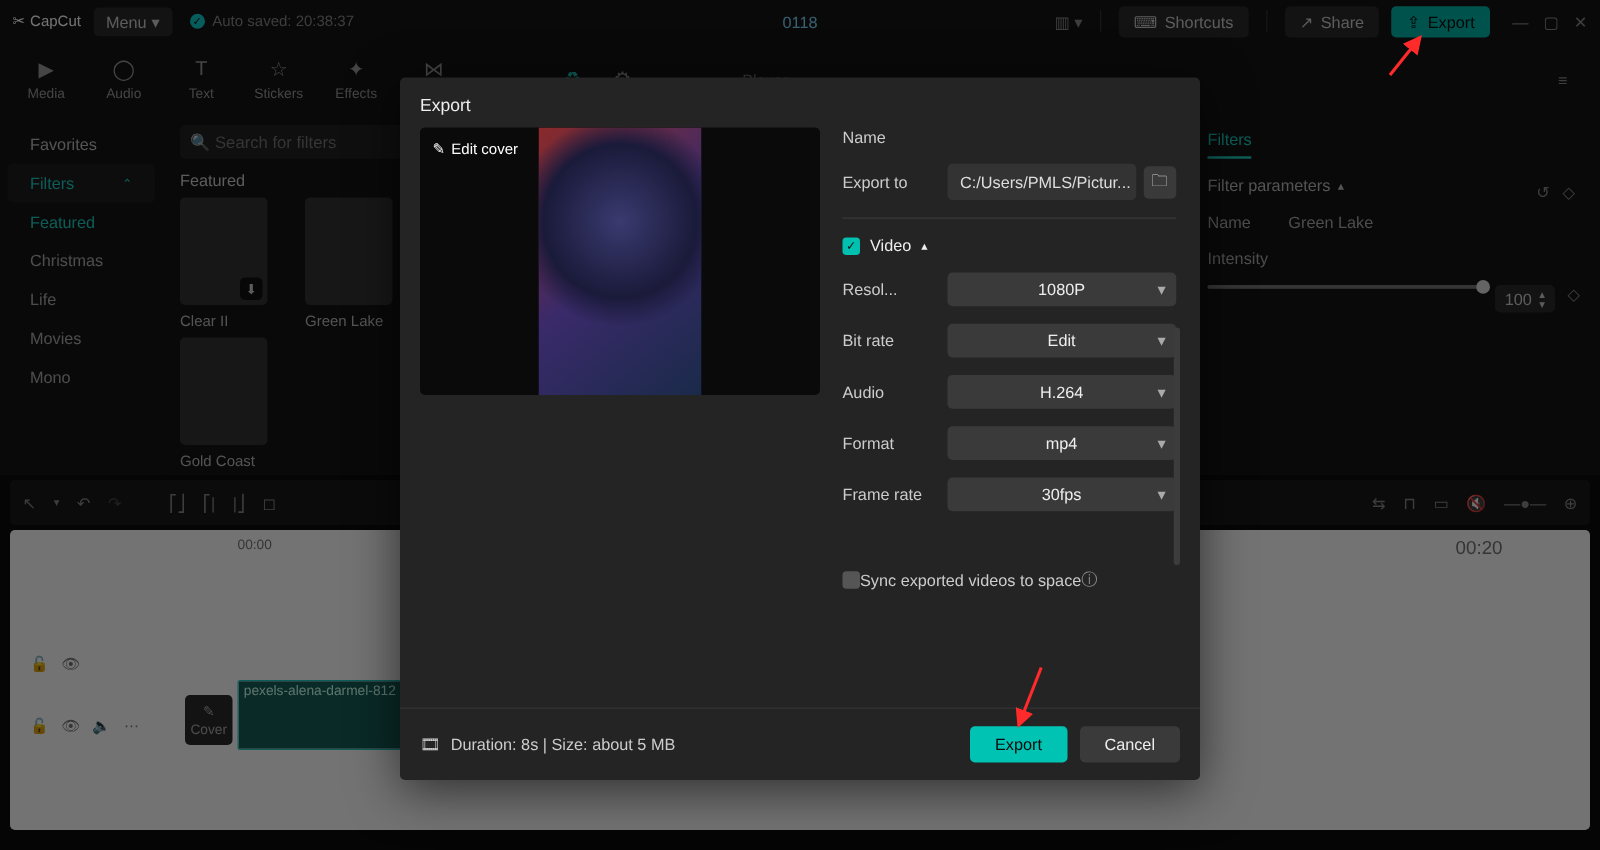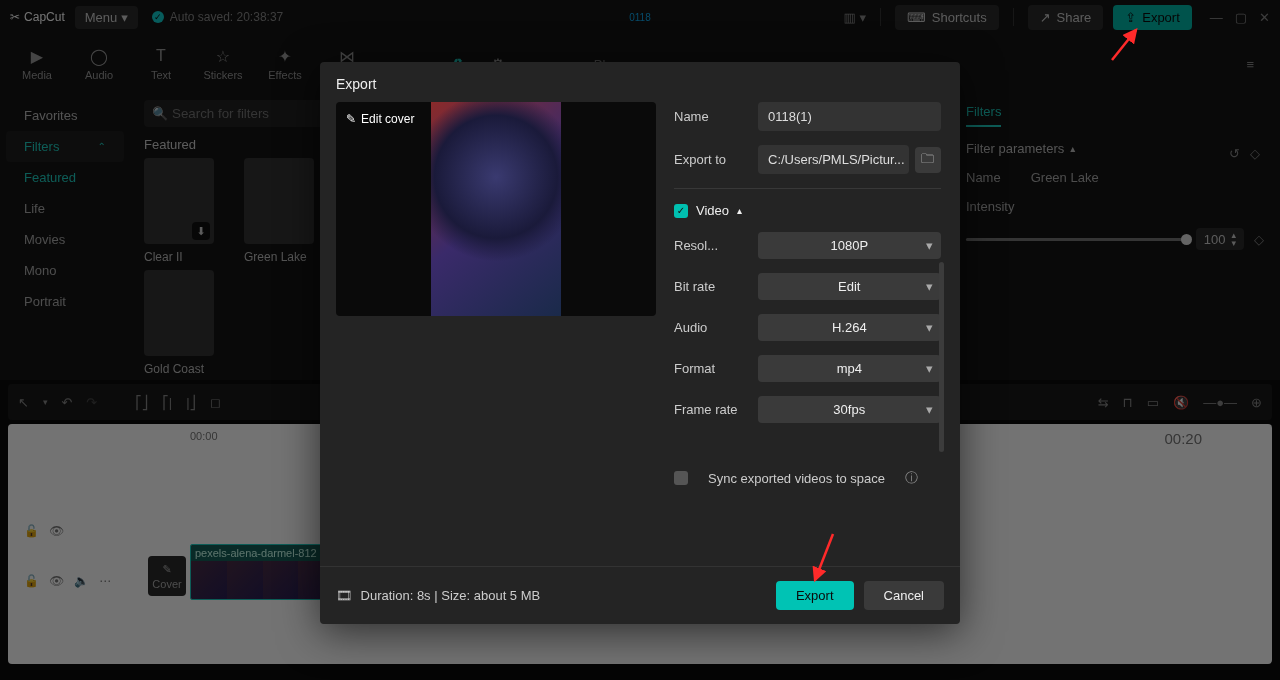--- a/index.html
+++ b/index.html
@@ -20,21 +20,21 @@
     padding: 0 10px;
     background: #141414;
   }
   .logo { display: flex; align-items: center; gap: 4px; color: #fff; font-size: 12px; font-weight: 500;}
   .menu-btn {
     background: #2a2a2a; border-radius: 4px; padding: 4px 10px;
     margin-left: 10px; color: #ccc; display: flex; gap: 4px;
   }
   .autosave { display: flex; align-items: center; gap: 6px; margin-left: 14px; color: #888; font-size: 12px;}
   .check { width: 12px; height: 12px; border-radius: 50%; background: #1cc; display: inline-flex; align-items: center; justify-content: center; color:#0d0d0d; font-size:9px;}
-  .title-center { position:absolute; left:50%; transform:translateX(-50%); color:#0ea5e9; font-size:10px;}
+  .title-center { position:absolute; left:50%; transform:translateX(-50%); color:#7dd3fc; font-size:13px;}
   .topbar-right { margin-left:auto; display:flex; align-items:center; gap:10px; }
   .divider-v { width:1px; height:18px; background:#333; margin:0 4px;}
   .pill {
     background:#2a2a2a; border-radius:4px; padding:5px 12px; color:#ccc;
     display:flex; align-items:center; gap:6px;
   }
   .pill.accent { background:#00b8a9; color:#0d0d0d; font-weight:500;}
   .winctrl { display:flex; gap:12px; margin-left:8px; color:#888;}
   .winctrl span { cursor:pointer; }
 
@@ -88,21 +88,21 @@
   .bg4{ background: linear-gradient(#4762c9, #ff8b3d);}
 
   .rightpanel {
     flex:1; background:#141414; padding:10px 16px;
     position:relative;
   }
   .rp-title{ color:#1ecdc0; border-bottom:2px solid #1ecdc0; display:inline-block; padding-bottom:6px;}
   .fp-row{ margin-top:14px; color:#bbb; display:flex; align-items:center; gap:6px;}
   .fp-icons{ position:absolute; right:20px; top:52px; display:flex; gap:10px; color:#888;}
   .param-row{ display:flex; gap:30px; margin-top:14px; color:#aaa;}
-  .intensity-row{ margin-top:14px; display:flex; align-items:center; gap:10px;}
+  .intensity-row{ margin-top:14px; display:flex; align-items:flex-start; gap:10px;}
   .slider-track{ flex:1; height:3px; background:#3a3a3a; position:relative; border-radius:2px;}
   .slider-fill{ position:absolute; left:0; top:0; bottom:0; width:100%; background:#777; border-radius:2px;}
   .slider-knob{ position:absolute; right:-6px; top:-4px; width:11px;height:11px;border-radius:50%;background:#ddd;}
   .spin{ background:#2a2a2a; padding:3px 8px; border-radius:4px; display:flex; align-items:center; gap:6px;}
 
   .tlbar {
     height:36px; background:#1a1a1a; margin:4px 8px 0; border-radius:4px;
     display:flex; align-items:center; padding:0 10px; gap:14px; color:#888;
   }
   .tlbar .gap{ flex:1;}
@@ -110,21 +110,21 @@
     height:240px; background:#ffffff; margin:4px 8px; border-radius:4px;
     position:relative; padding-top:6px;
   }
   .timecode{ position:absolute; left:182px; top:6px; color:#777; font-size:11px;}
   .timecode2{ position:absolute; right:70px; top:6px; color:#777; font-size:15px;}
   .track-ctrl{ position:absolute; left:16px; display:flex; gap:10px; color:#777; font-size:12px;}
   .tc1{ top:100px;} .tc2{ top:150px;}
   .clip{
     position:absolute; left:182px; top:120px; height:56px; width:145px;
     border:1px solid #1ecdc0; border-radius:2px; overflow:hidden;
-    display:flex; flex-direction:column;
+    display:flex; 
   }
   .clip-head{ background:#145e58; color:#cfe; font-size:11px; padding:2px 4px;}
   .clip-body{ flex:1; display:flex;}
   .clip-body div{ flex:1; background:linear-gradient(135deg,#4a2d45,#2a2055);}
   .cover-btn{
     position:absolute; left:140px; top:132px; width:38px; height:40px; background:#2a2a2a;
     border-radius:4px; display:flex; flex-direction:column; align-items:center; justify-content:center;
     color:#aaa; font-size:11px; gap:2px;
   }
 
@@ -166,21 +166,21 @@
   .section-h{ display:flex; align-items:center; gap:8px; color:#eee; font-weight:500; margin-bottom:14px;}
   .cbox{ width:14px;height:14px;border-radius:3px;background:#00c0b0;display:flex;align-items:center;justify-content:center;color:#111;font-size:10px;}
   .cbox.off{ background:#555;}
   .sel{
     flex:1; background:#3a3a3a; border-radius:4px; padding:6px 10px; color:#eee;
     display:flex; align-items:center; justify-content:center; position:relative; font-weight:500;
   }
   .sel .dd{ position:absolute; right:8px; color:#aaa; }
   .scrollbar{ position:absolute; right:16px; top:200px; width:5px; height:190px; background:#3c3c3c; border-radius:3px;}
   .csp{ color:#999; margin:18px 0 0 0;}
-  .sync{ display:flex; align-items:center; gap:20px; color:#ccc; margin-top:46px;}
+  .sync{ display:flex; align-items:center; gap:0; color:#ccc; margin-top:46px;}
   .modal-foot{
     padding:14px 16px; display:flex; align-items:center; border-top:1px solid #333;
   }
   .dur{ color:#ccc; display:flex; align-items:center; gap:8px;}
   .foot-gap{flex:1;}
   .btn{ padding:7px 20px; border-radius:4px; background:#3a3a3a; color:#eee;}
   .btn.primary{ background:#00c3b4; color:#0a0a0a; font-weight:500; margin-right:10px;}
 
   
   .arrow{ position:absolute; pointer-events:none; }
@@ -265,24 +265,24 @@
 </div>
 
 <div class="midrow">
   <div class="catcol">
     <div class="cat-item fav">Favorites</div>
     <div class="cat-item filters">
       <span style="color:#1ecdc0">Filters</span>
       <span style="color:#1ecdc0;font-size:10px">⌃</span>
     </div>
     <div class="cat-item active">Featured</div>
+    <div class="cat-item">Christmas</div>
     <div class="cat-item">Life</div>
     <div class="cat-item">Movies</div>
     <div class="cat-item">Mono</div>
-    <div class="cat-item">Portrait</div>
   </div>
 
   <div class="thumbgrid">
     <div class="search-row">
       <div class="search-wrap">
         <span class="sicon">🔍</span>
         <input placeholder="Search for filters" style="">
       </div>
     </div>
     <div class="featured-h">Featured</div>
@@ -396,23 +396,20 @@
         <div class="edit-cover">
           <span>✎</span>
           <span>Edit cover</span>
         </div>
         <div class="cover-img"></div>
       </div>
     </div>
     <div class="form-col">
       <div class="frow">
         <label>Name</label>
-        <div class="inp">
-            <span>0118(1)</span>
-          </div>
       </div>
       <div class="frow">
         <label>Export to</label>
         <div class="inp" style="padding-right:4px">
           <span>C:/Users/PMLS/Pictur...</span>
         </div>
         <div class="folder-ic">🗀</div>
       </div>
       <div class="sep"></div>
       <div class="section-h">

